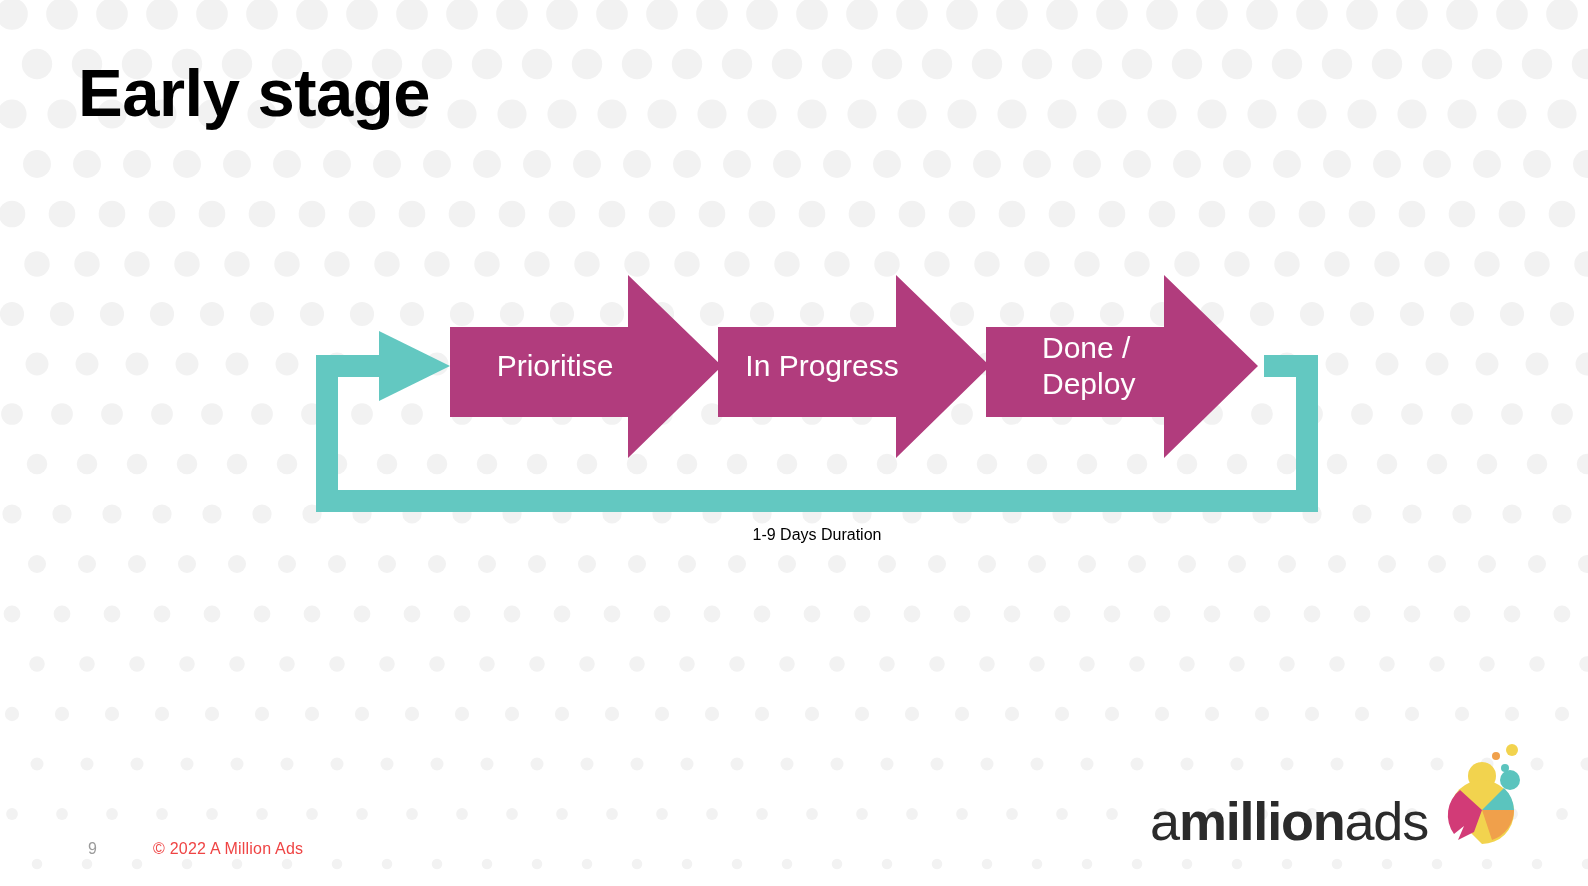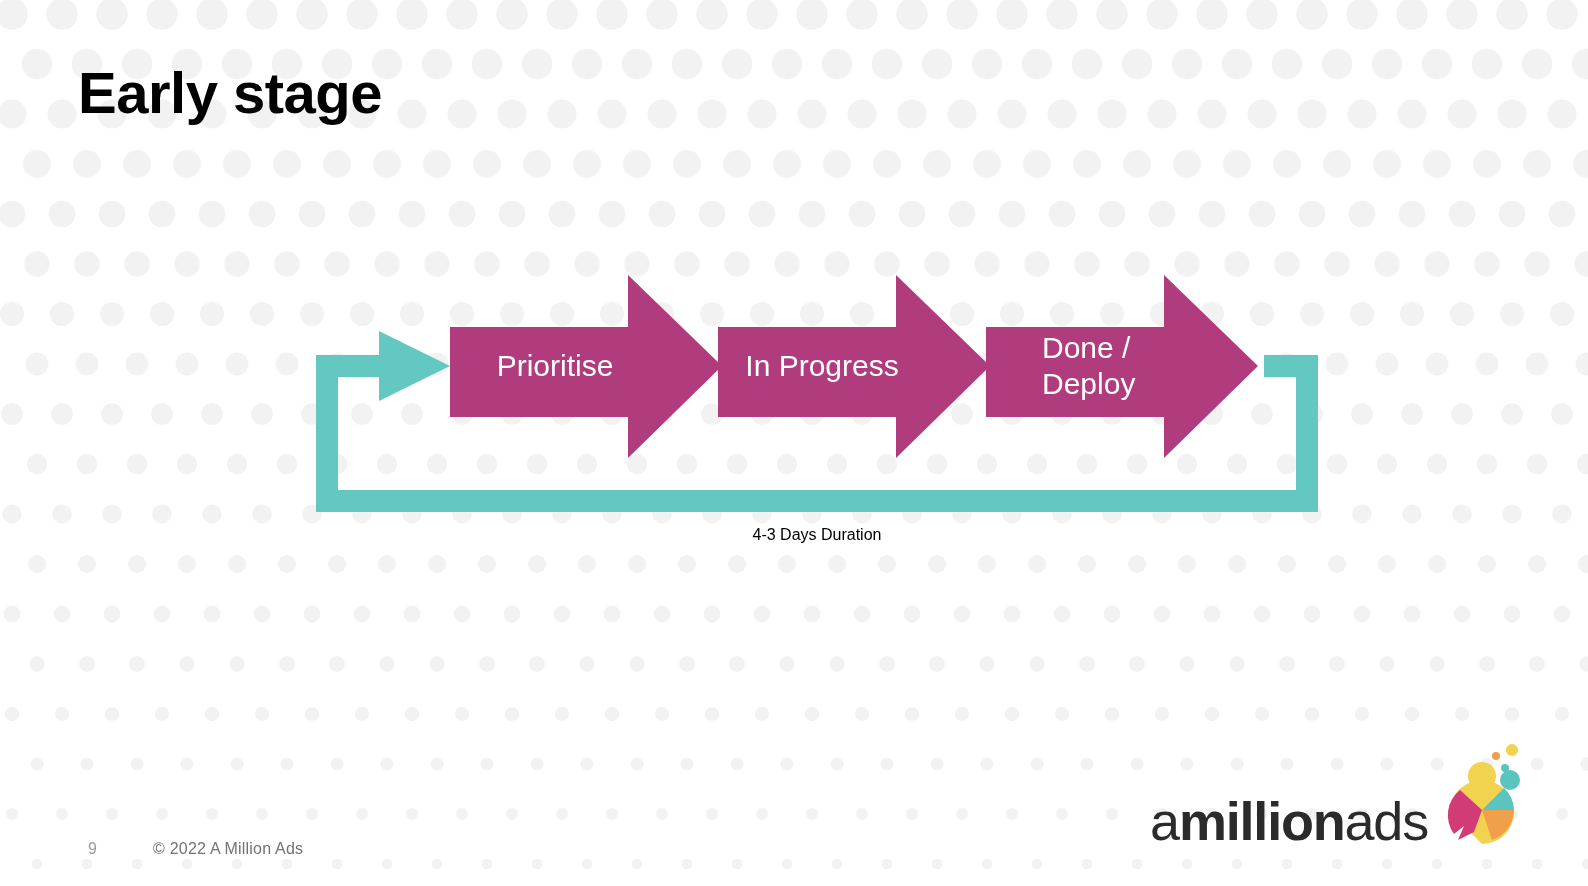--- a/index.html
+++ b/index.html
@@ -31,21 +31,21 @@
 
   
   #title-block {
     position: absolute;
     left: 78px;
     top: 60px;
     width: 900px;
   }
   .title-line {
     font-family: "Liberation Sans", sans-serif;
-    font-size: 58px;
+    font-size: 67px;
     font-weight: 700;
     line-height: 66px;
     letter-spacing: -0.5px;
     color: #000000;
     white-space: nowrap;
   }
 
   
   #diagram {
     position: absolute;
@@ -77,21 +77,21 @@
     left: 88px;
     bottom: 28px;
     display: flex;
     align-items: baseline;
     gap: 56px;
     font-size: 16px;
     color: #9b9b9b;
     letter-spacing: 0.2px;
   }
   #page-number { color: #9b9b9b; }
-  #copyright { color: #737373; }
+  #copyright { color: #ef4444; }
 
   
   #logo {
     position: absolute;
     right: 62px;
     bottom: 42px;
     display: flex;
     align-items: flex-end;
     height: 100px;
     margin-left: 47px;
@@ -778,21 +778,21 @@
     </g>
 
     <g>
       <polygon class="hit" points="986,327 1164,327 1164,275 1258,366 1164,458 1164,417 986,417" fill="#b13c7d"></polygon>
       <text class="chev-label" x="1042" y="350">Done /</text>
       <text class="chev-label" x="1042" y="386">Deploy</text>
     </g>
   </svg>
 
   <div id="duration-wrap">
-    <span>4-3 Days Duration</span>
+    <span>1-9 Days Duration</span>
   </div>
 
   <div id="footer">
     <span id="page-number">9</span>
     <span id="copyright">© 2022 A Million Ads</span>
   </div>
 
   <div id="logo">
     <div id="logo-wordmark">
       <span class="lw-light">a</span><span class="lw-bold">million</span><span class="lw-light">ads</span>

